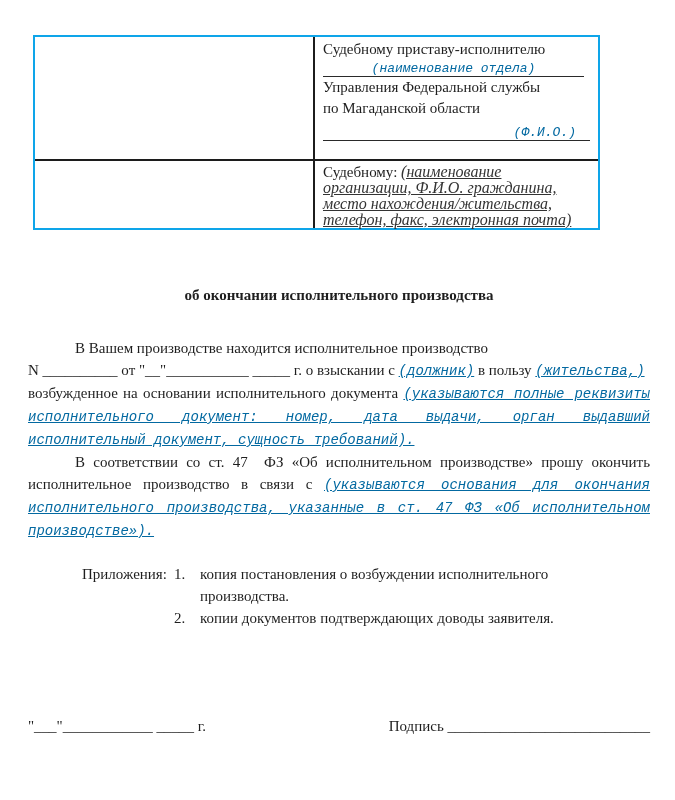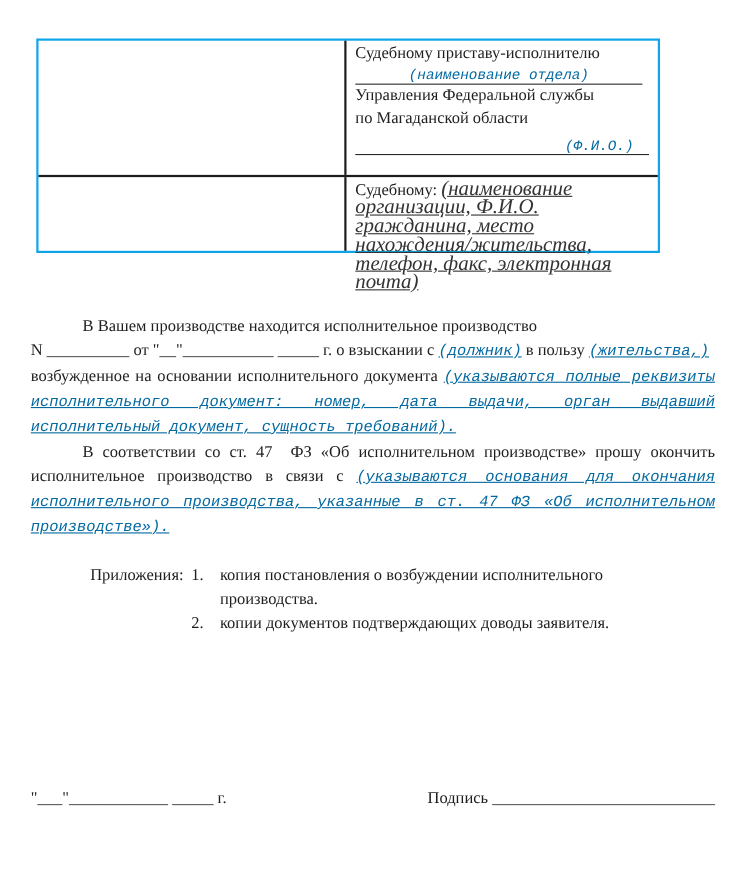--- a/index.html
+++ b/index.html
@@ -47,21 +47,21 @@
   .blank-line.right-al { text-align: right; padding-right: 14px; margin-top: 5px; margin-right: 2px; }
   .hint {
     font-style: italic;
     color: #0369a1;
     font-family: Liberation Mono, monospace;
   }
   .applicant-cell { line-height: 16px; font-size: 15px; padding-top: 3px; }
   .applicant-hint {
     font-style: italic;
     text-decoration: underline;
-    font-size: 19px;
+    font-size: 16px;
     color: #333333;
   }
 
   
   .doc-title {
     margin-top: 56px;
     text-align: center;
     font-weight: bold;
     font-size: 15px;
     line-height: 19px;
@@ -126,20 +126,21 @@
     <div class="ht-row row2">
       <div class="ht-cell-left"></div>
       <div class="ht-cell-right applicant-cell">
         <span>Судебному:</span>
         <span class="applicant-hint">(наименование организации, Ф.И.О. гражданина, место нахождения/жительства, телефон, факс, электронная почта)</span>
       </div>
     </div>
   </div>
 
   <div class="doc-title">
+    <div>об окончании исполнительного производства</div>
   </div>
 
   <div class="body-text">
     <p class="para first">
       <span>В Вашем производстве находится исполнительное производство</span><br>
       <span>N __________ от "__"___________ _____ г. о взыскании с</span>
       <span class="body-hint">(должник)</span>
       <span>в пользу</span>
       <span class="body-hint">(жительства,)</span><br>
       <span>возбужденное на основании исполнительного документа</span>

